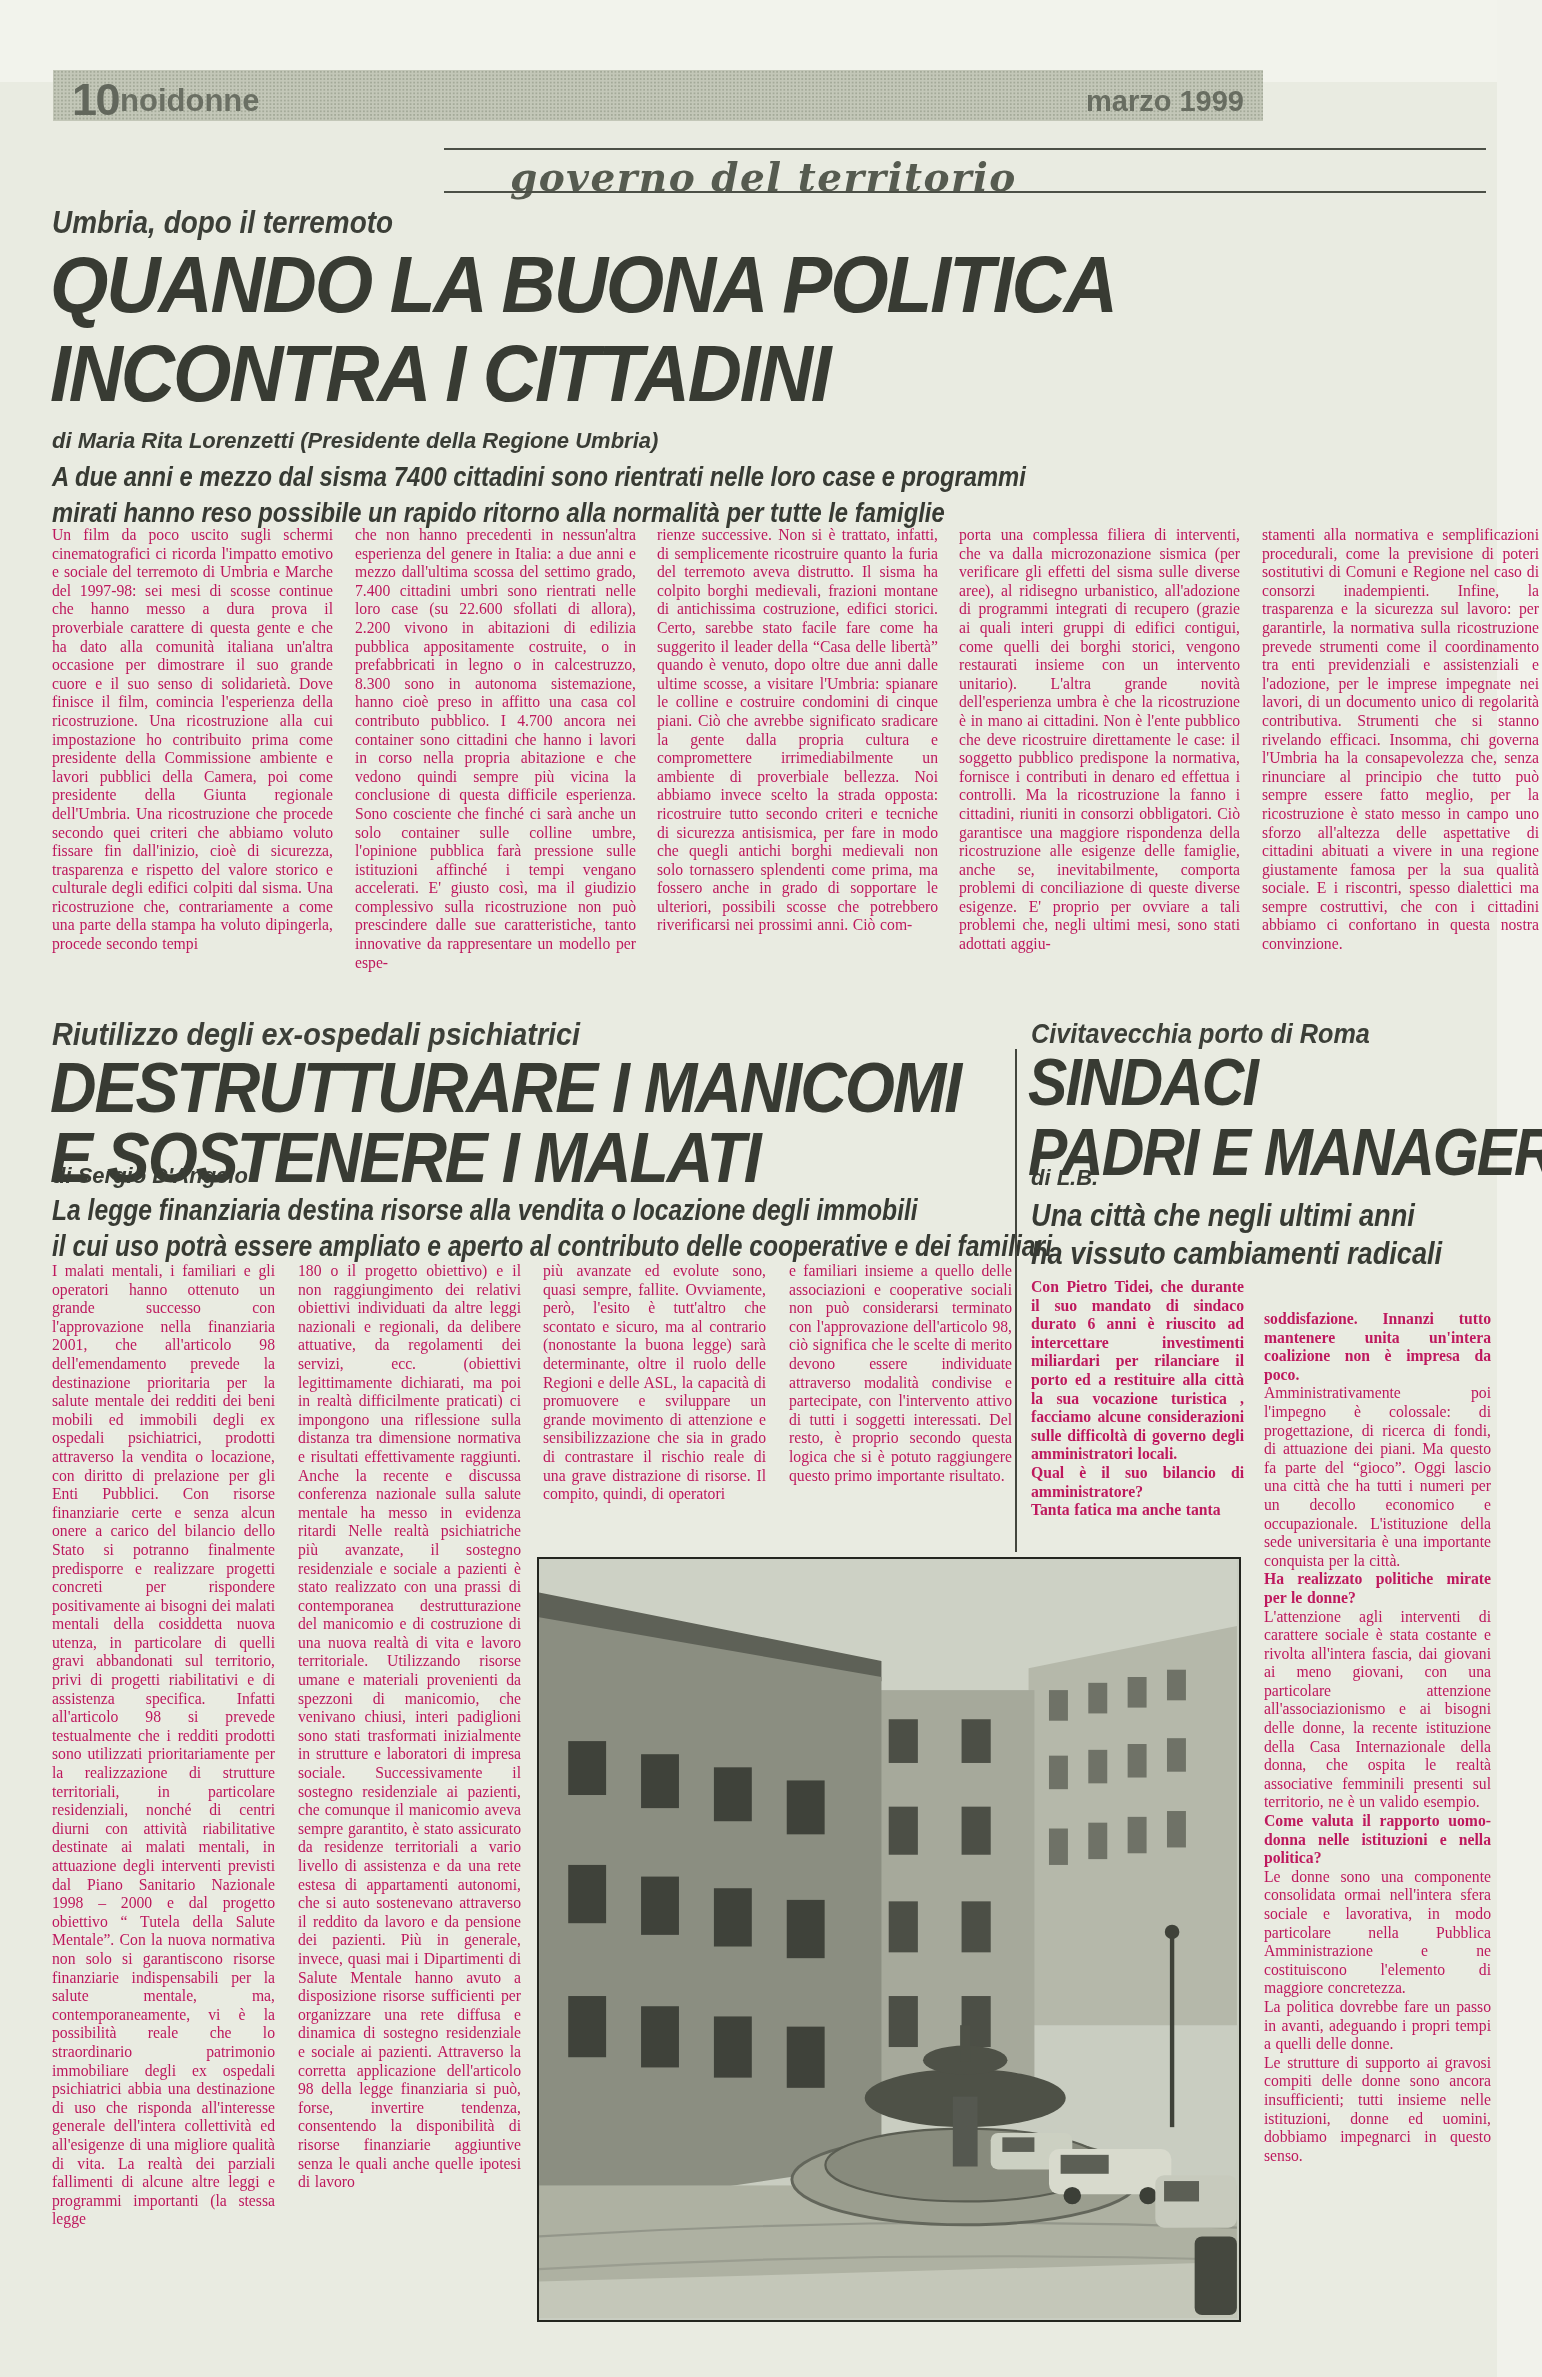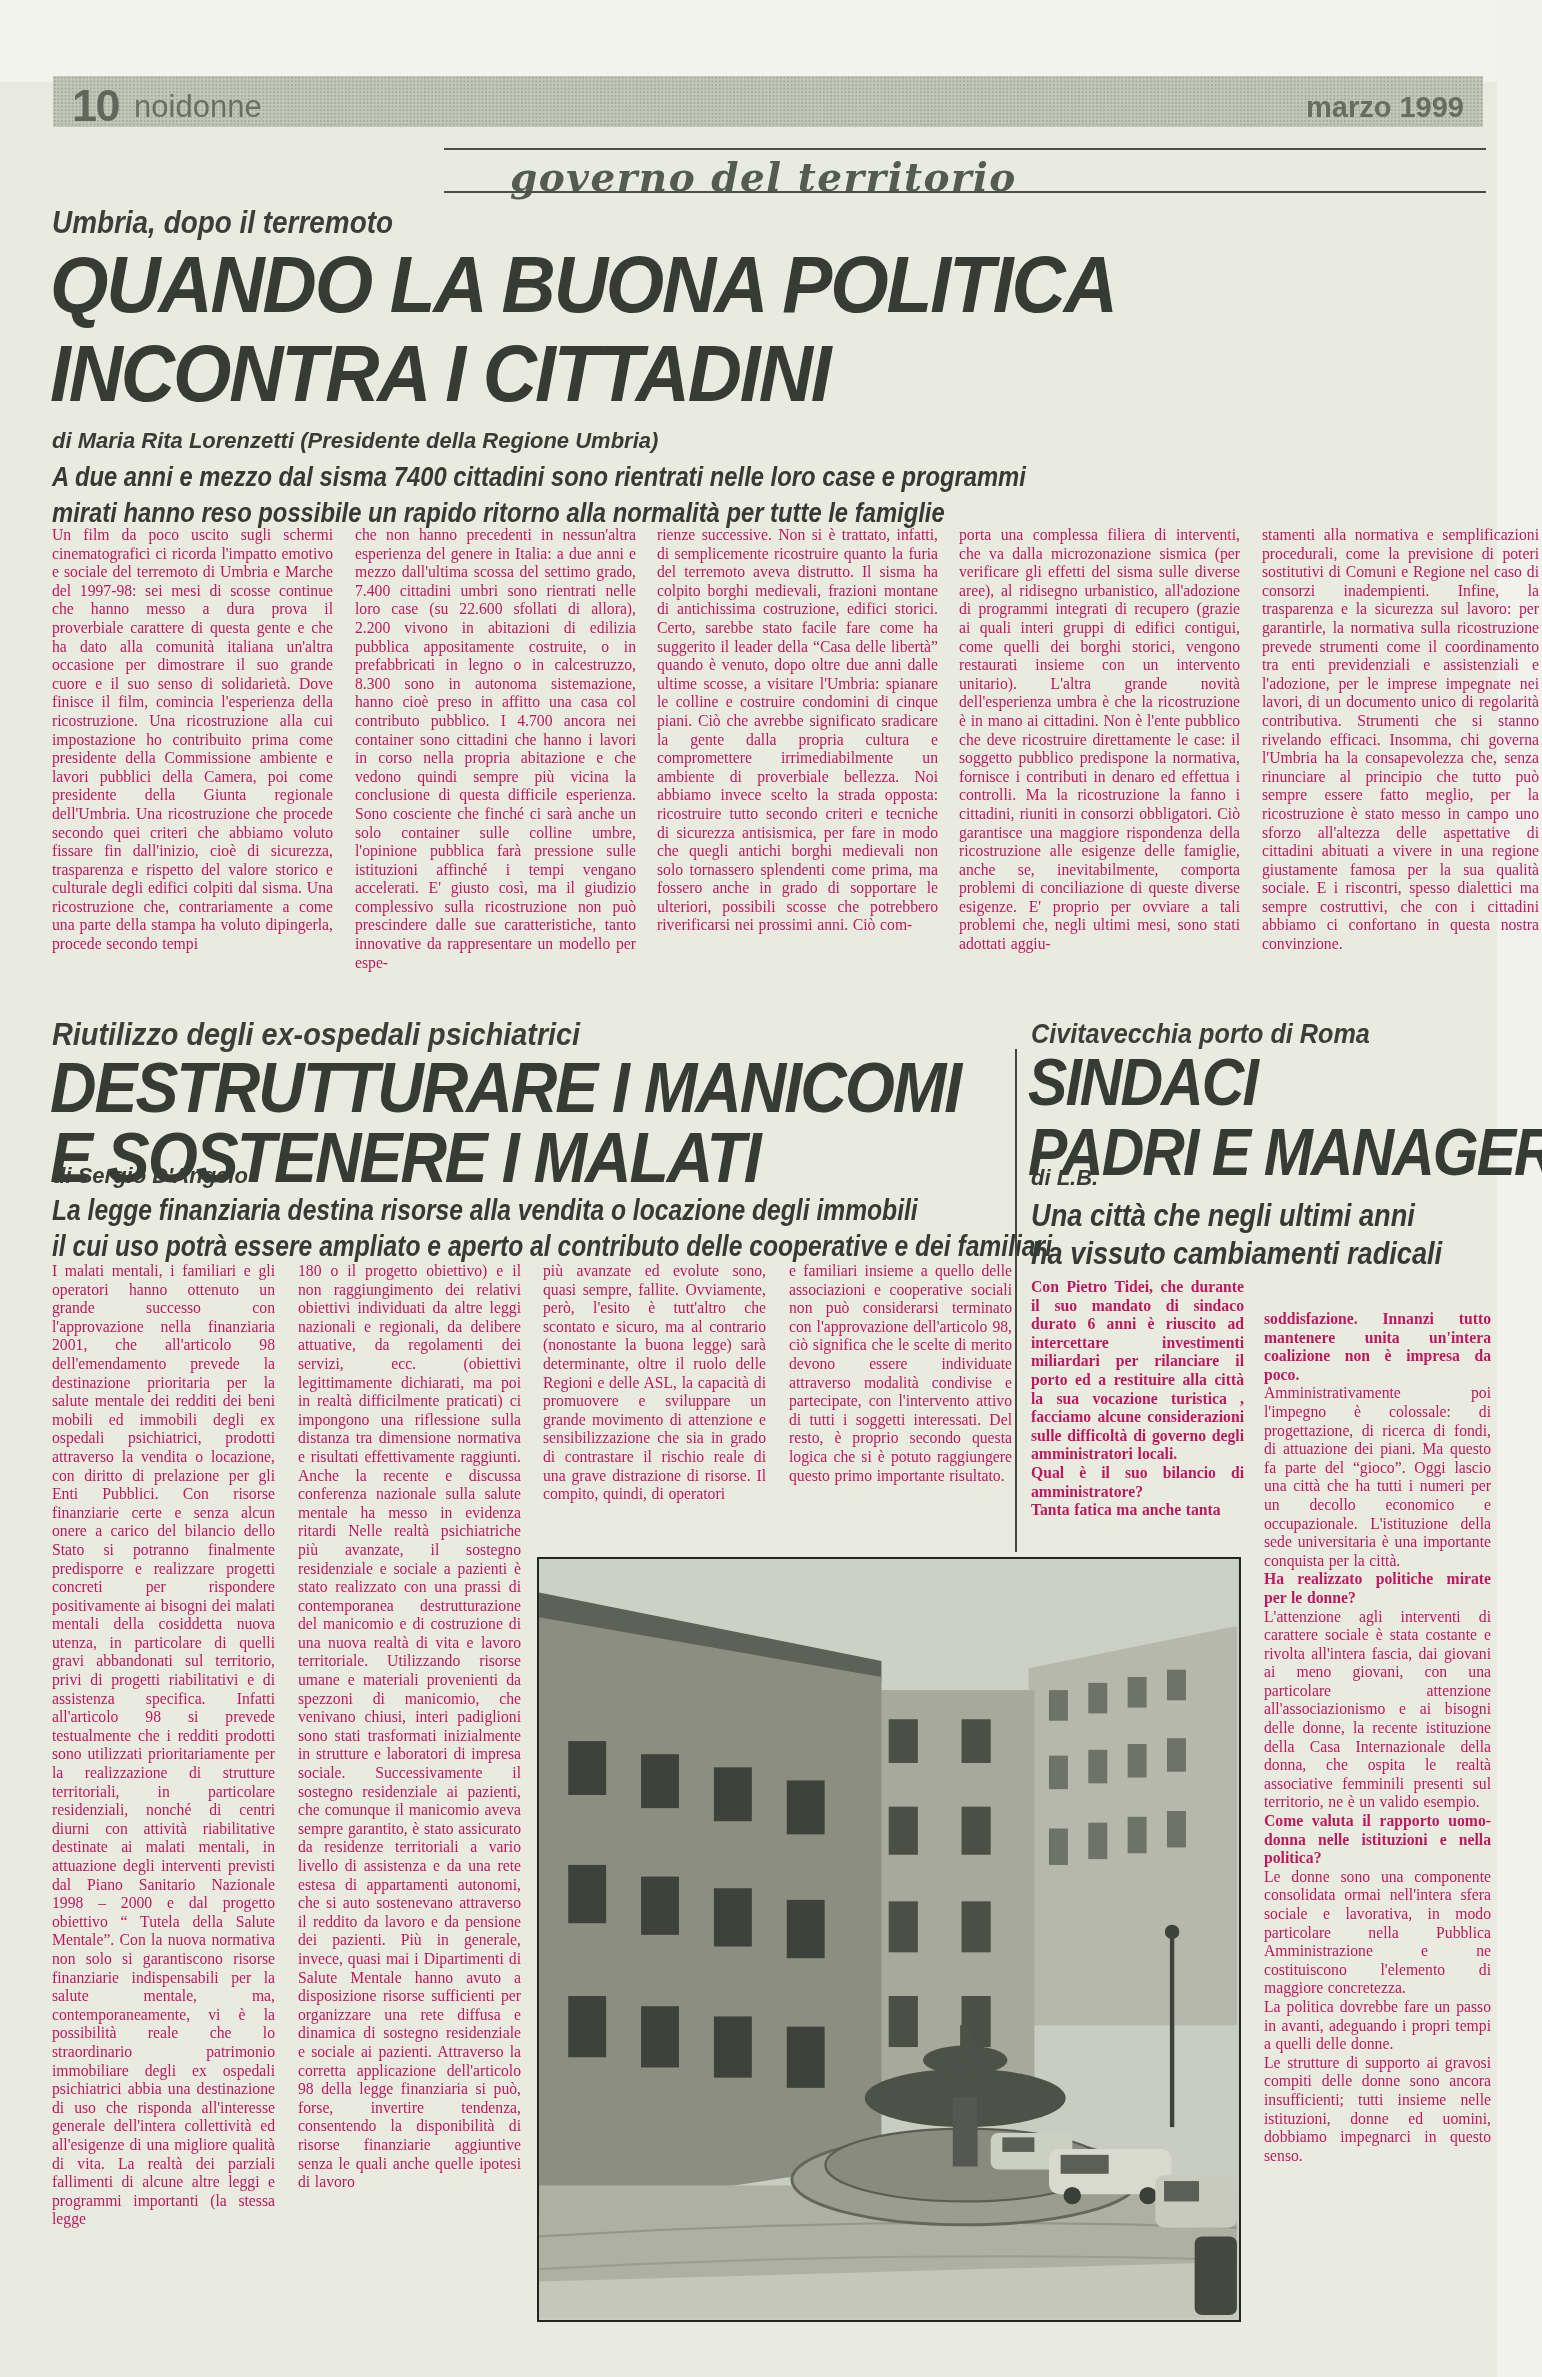--- a/index.html
+++ b/index.html
@@ -3,29 +3,29 @@
 <meta charset="utf-8">
 <style>
   html,body{margin:0;padding:0;background:#f2f3ec;}
   #page{position:relative;width:1542px;height:2377px;background:#e9ebe1;overflow:hidden;
         font-family:"Liberation Serif",serif;color:#2f322c;}
   .abs{position:absolute;}
   
   .edge-top{left:0;top:0;width:1542px;height:82px;background:#f2f3ec;}
   .edge-right{right:0;top:0;width:45px;height:2377px;background:#f1f2eb;}
   
-  .header-bar{left:53px;top:76px;width:1430px;height:51px;
+  .header-bar{left:53px;top:70px;width:1210px;height:51px;
     background-color:#c3c7b8;
     background-image:radial-gradient(#a4aa99 0.7px, rgba(0,0,0,0) 1px);
     background-size:3.6px 3.6px;display:flex;align-items:flex-end;justify-content:space-between;
     padding:0 19px;box-sizing:border-box;}
   .pagenum{font-family:"Liberation Sans",sans-serif;font-weight:bold;font-size:45px;
     color:#62675c;line-height:42px;letter-spacing:-1.5px;}
-  .magname{font-family:"Liberation Sans",sans-serif;font-weight:normal;font-size:31px;
-    color:#6a6f63;line-height:41px;margin-left:15px;}
+  .magname{font-family:"Liberation Sans",sans-serif;font-weight:bold;font-size:31px;
+    color:#6a6f63;line-height:41px;margin-left:1px;}
   .issue{font-family:"Liberation Sans",sans-serif;font-weight:bold;font-size:29px;
     color:#686d61;line-height:39px;}
   
   .rule{background:#4b4f46;height:2.2px;}
   .script-title{font-family:"DejaVu Serif",serif;font-style:italic;font-weight:bold;
     font-size:39px;color:#565b50;letter-spacing:1.5px;}
   
   .kicker{font-family:"Liberation Sans",sans-serif;font-weight:bold;font-style:italic;
     font-size:31px;color:#3c3f38;white-space:nowrap;}
   .kicker>span,.headline>span,.subhead>span{display:inline-block;transform-origin:left top;}

